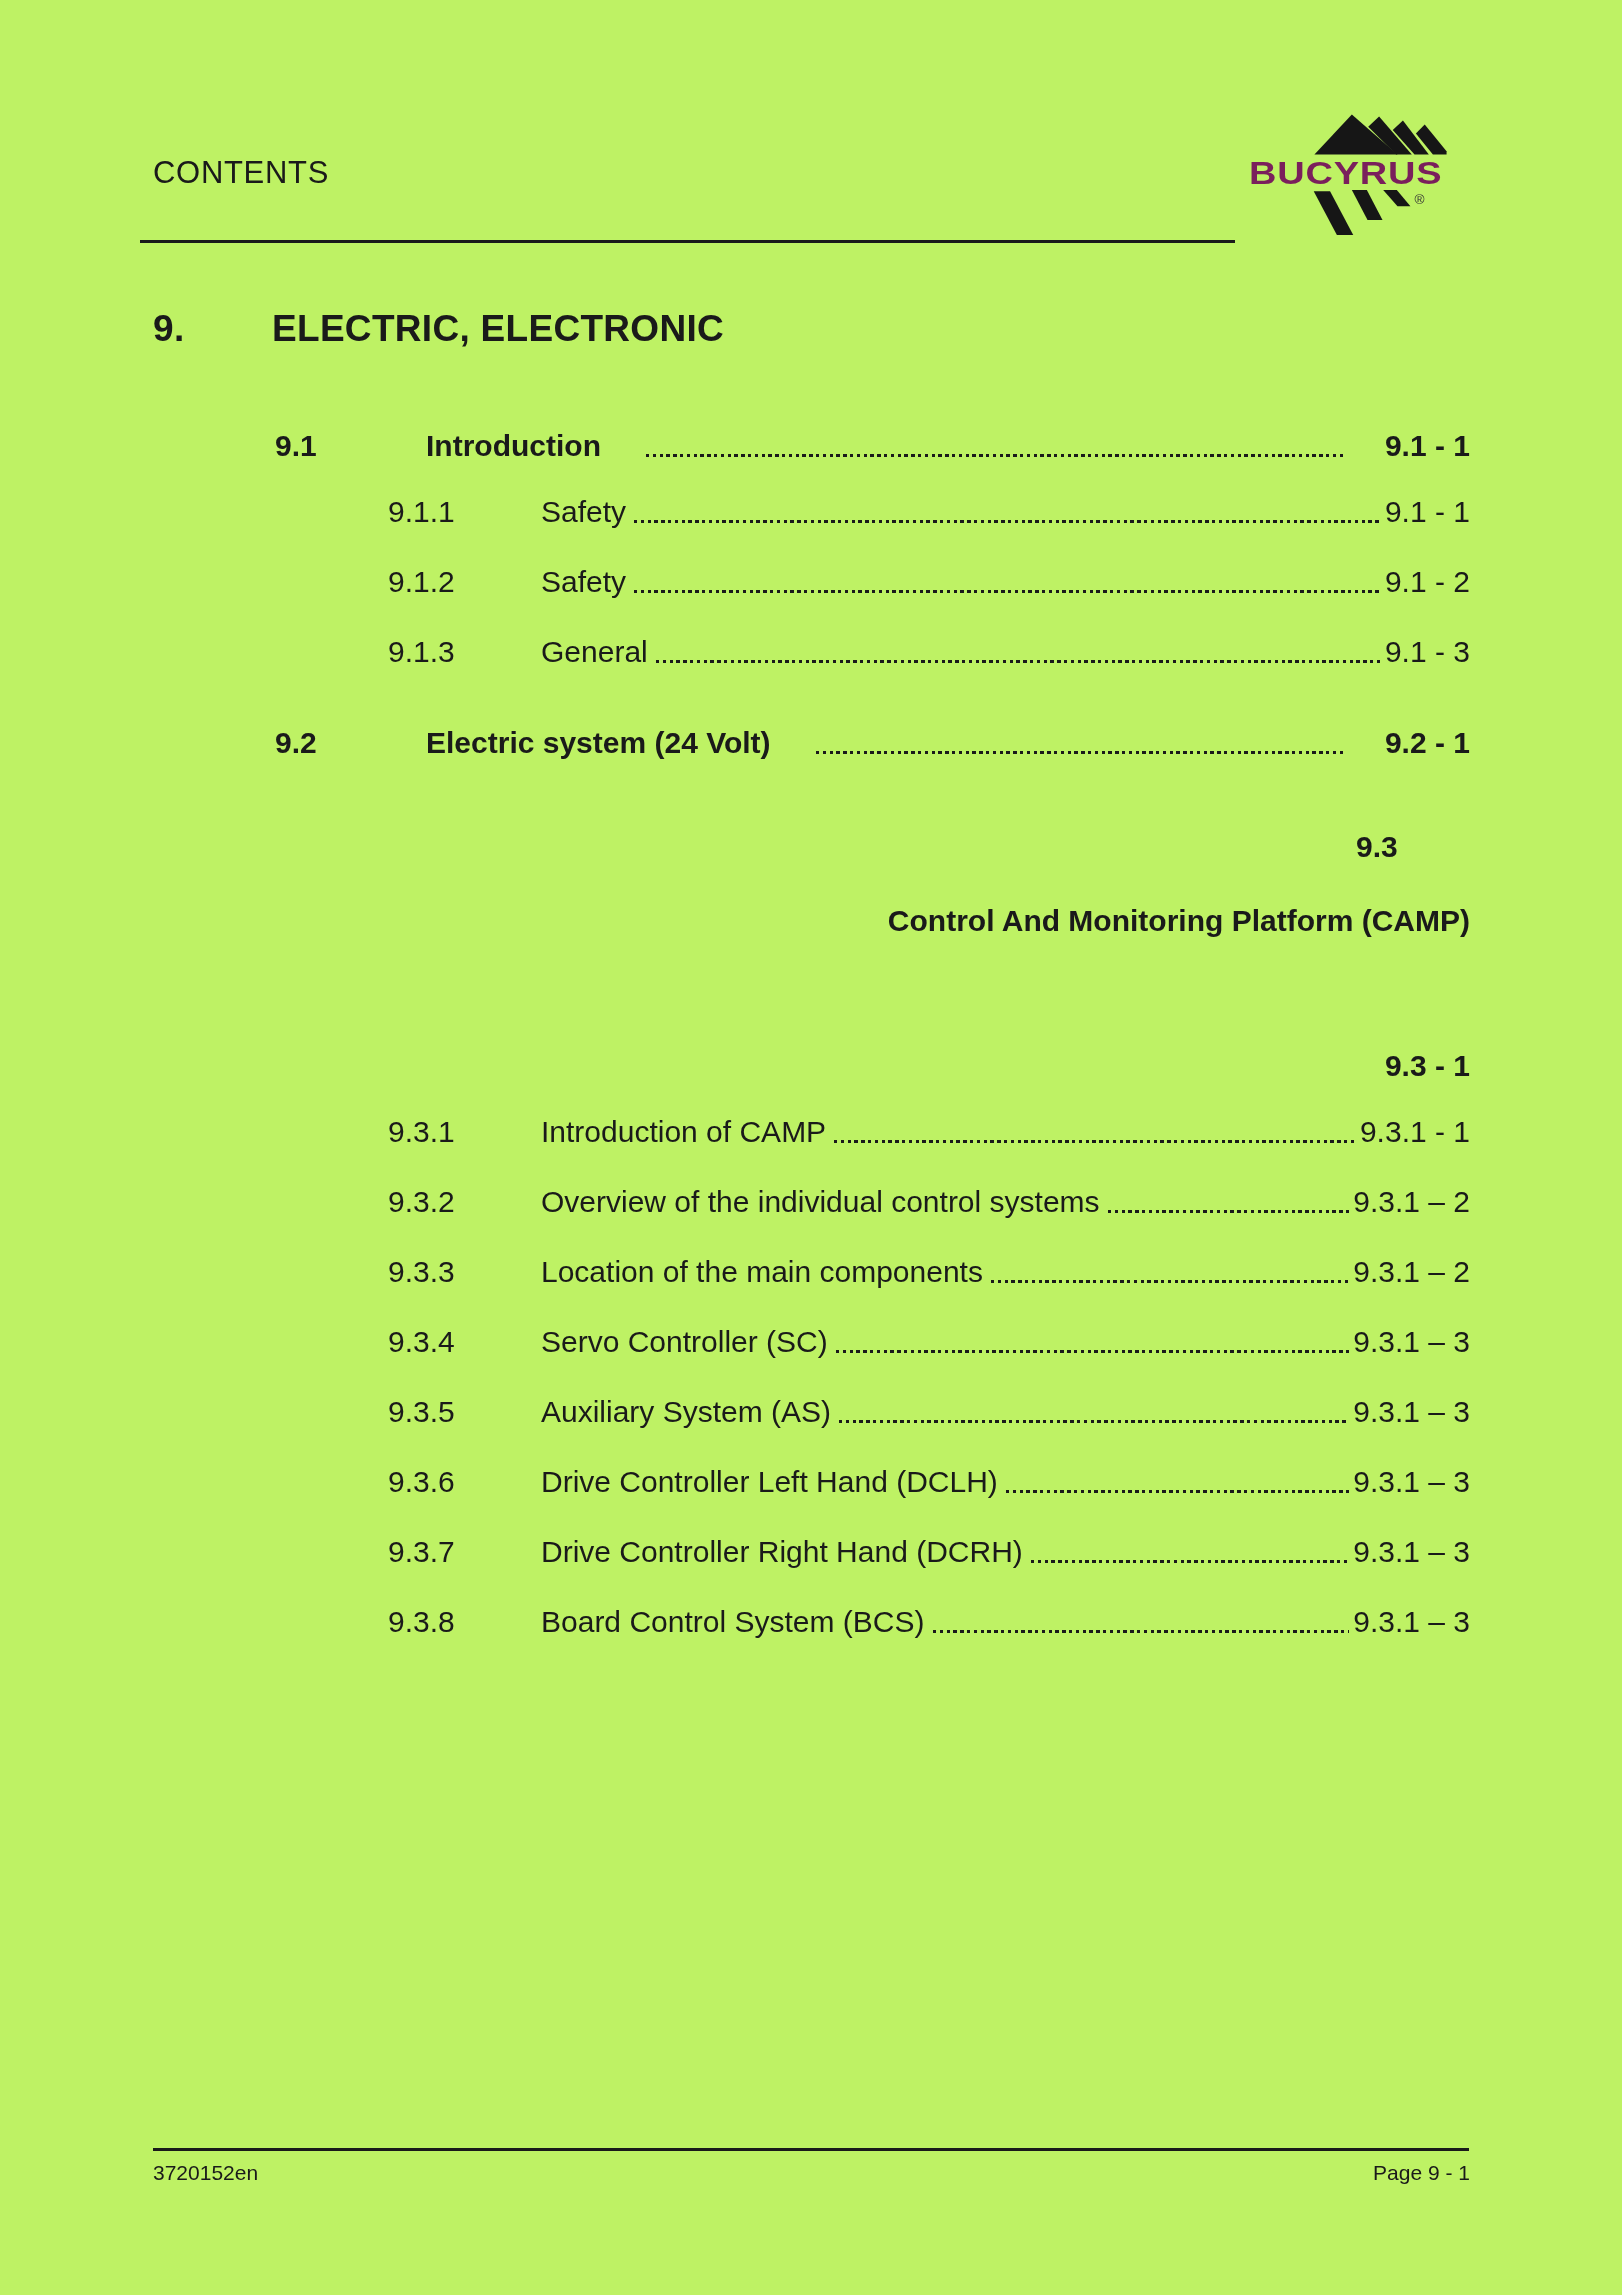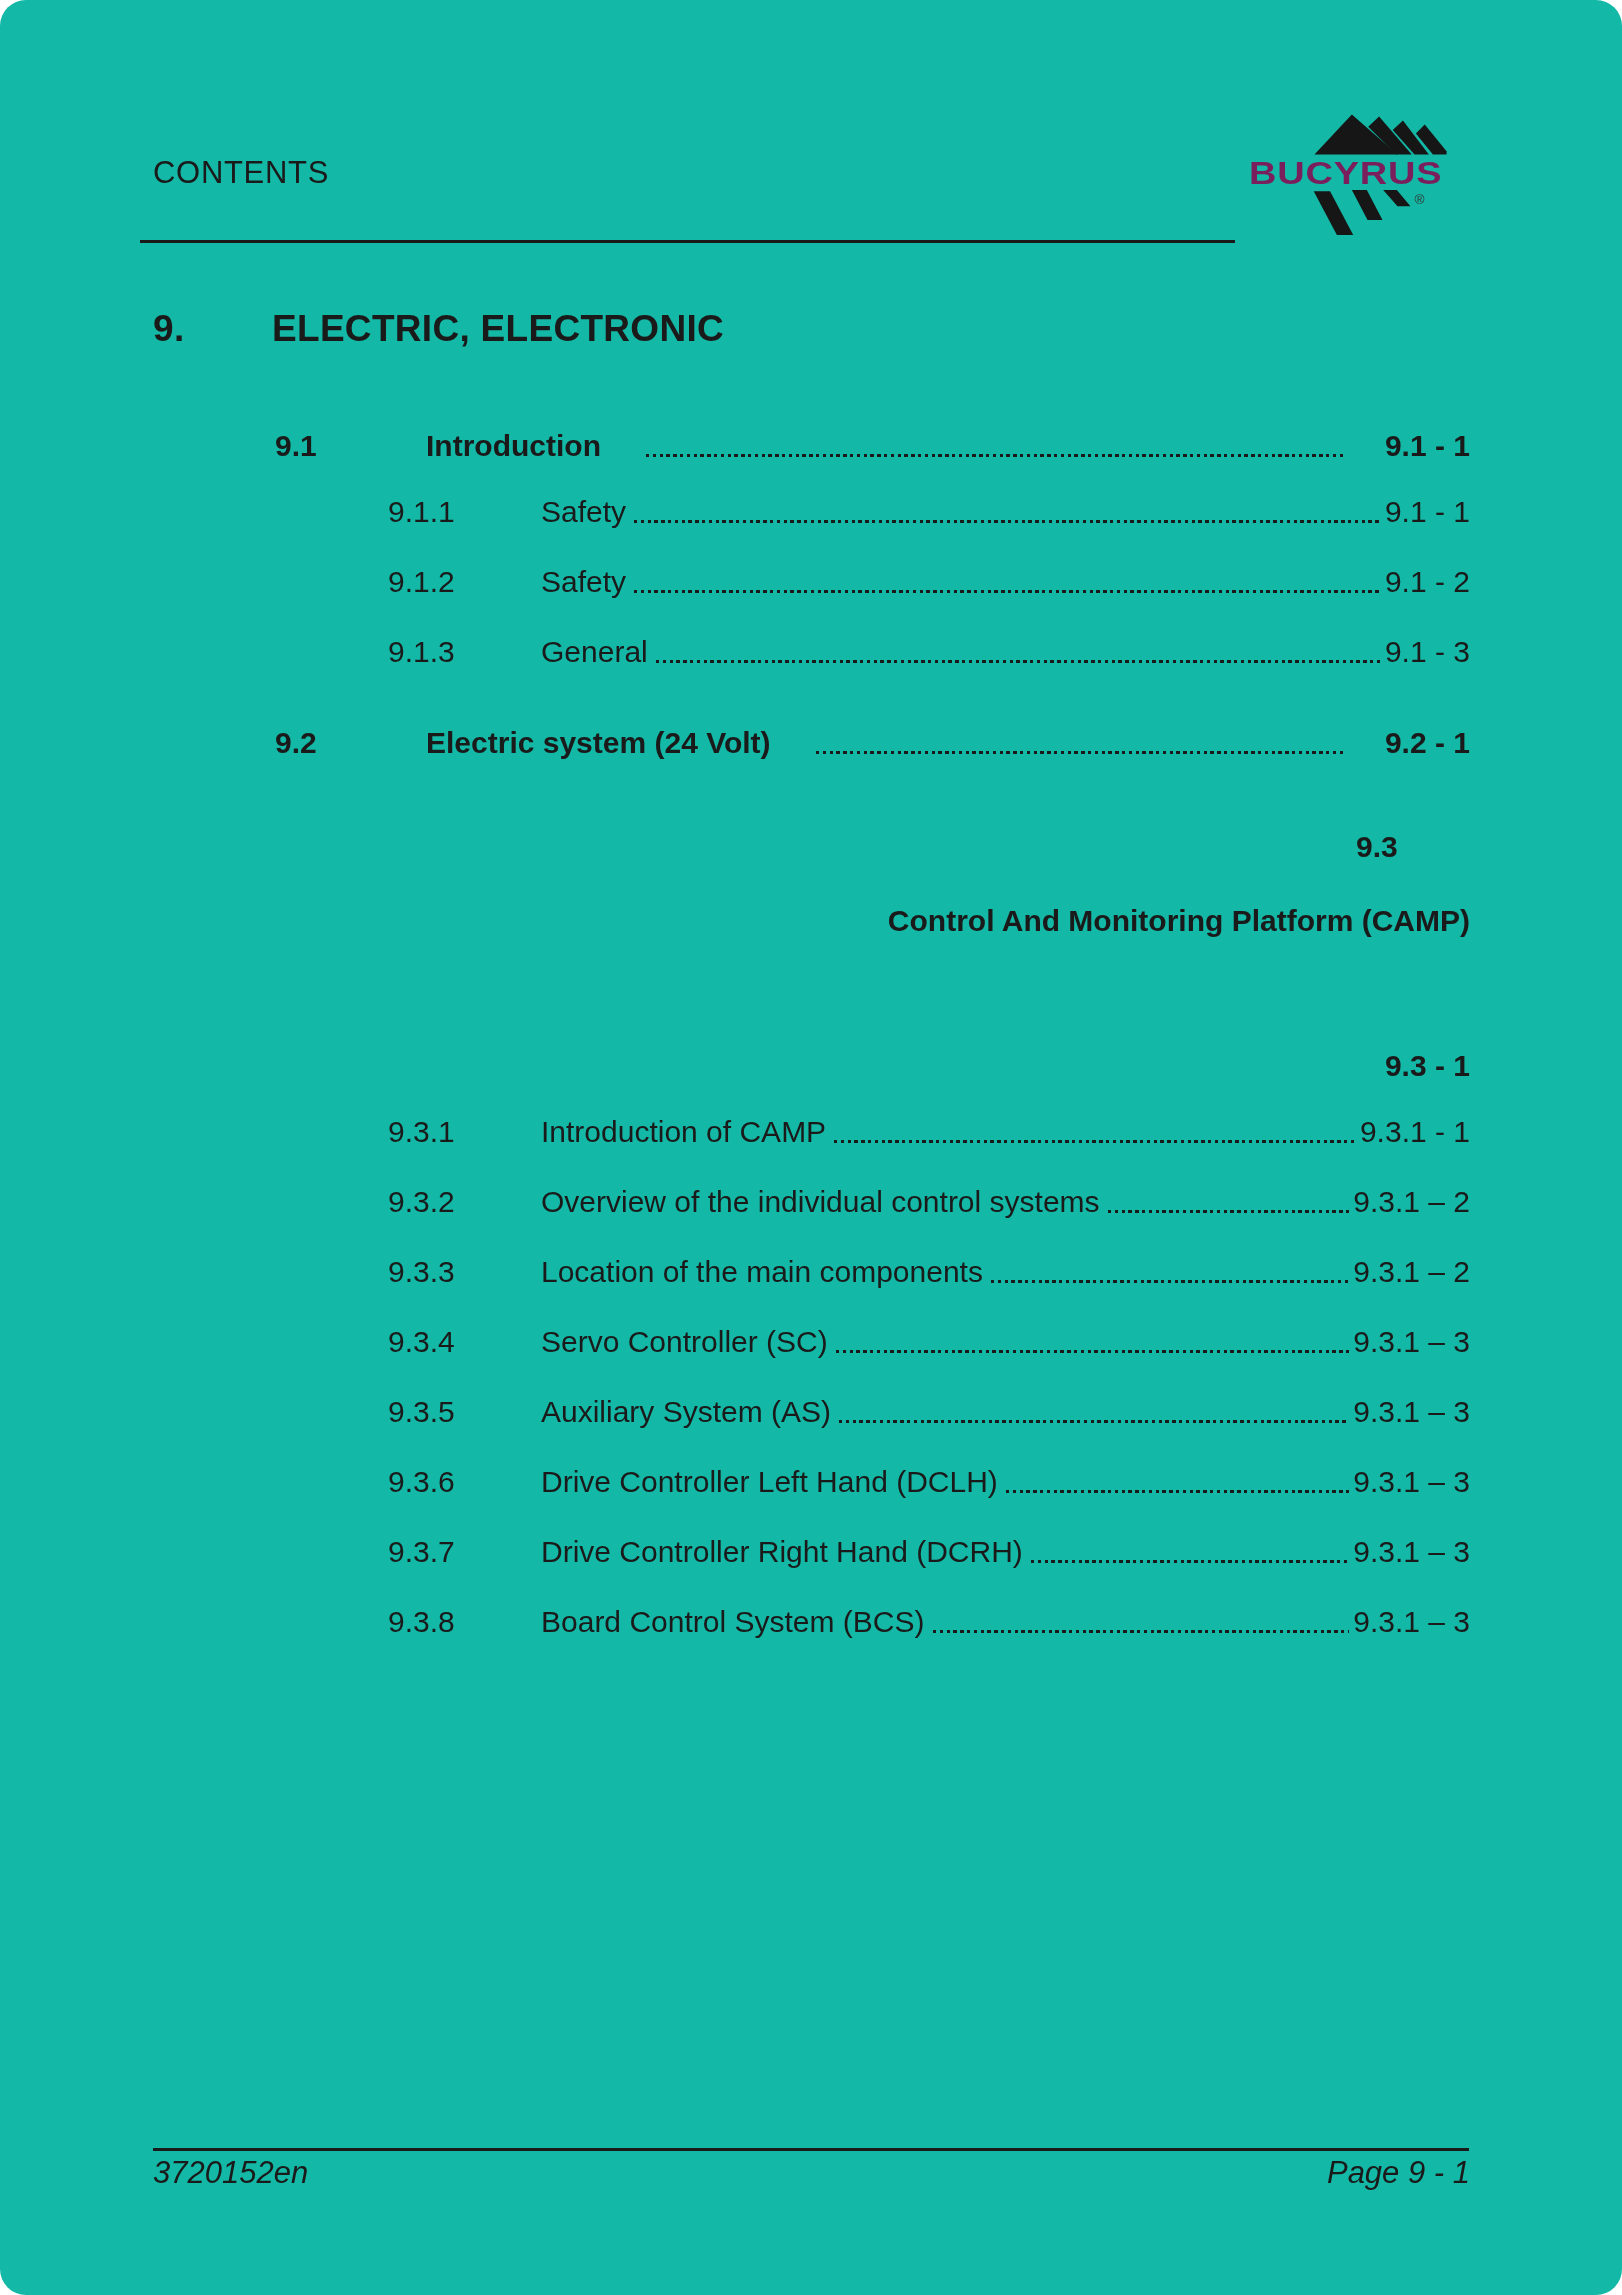--- a/index.html
+++ b/index.html
@@ -1,23 +1,22 @@
 <!DOCTYPE html>
 <html style="font-size:11px"><head>
 <meta charset="utf-8">
 <style>
   html,body{margin:0;padding:0;background:#ffffff;}
   .page{
     position:relative;
     width:1622px;height:2295px;
-    background:#14b8a6;
+    background:#bef264;
     color:#1a1a1a;
     font-family:"Liberation Sans","DejaVu Sans",sans-serif;
     overflow:hidden;
-    border-radius:26px;
   }
   
   .contents-label{
     position:absolute;left:153px;top:155px;
     font-size:31px;letter-spacing:0.7px;
   }
   .header-rule{
     position:absolute;left:140px;top:240px;
     width:1095px;height:3.4px;background:#1a1a1a;
   }
@@ -50,21 +49,21 @@
   .gap-xl{margin-top:29px;}
   .gap-xxl{margin-top:67px;flex-direction:column;}
   
   .footer-rule{
     position:absolute;left:153px;top:2148px;
     width:1316px;height:3.4px;background:#1a1a1a;
   }
   .footer-row{
     position:absolute;left:153px;top:2155px;width:1317px;
     display:flex;justify-content:space-between;
-    font-size:31px;line-height:35px;font-style:italic;
+    font-size:21px;line-height:35px;
   }
 </style>
 </head>
 <body>
 
 <div class="page">
 
   <div class="contents-label">CONTENTS</div>
 
   <div class="logo">

